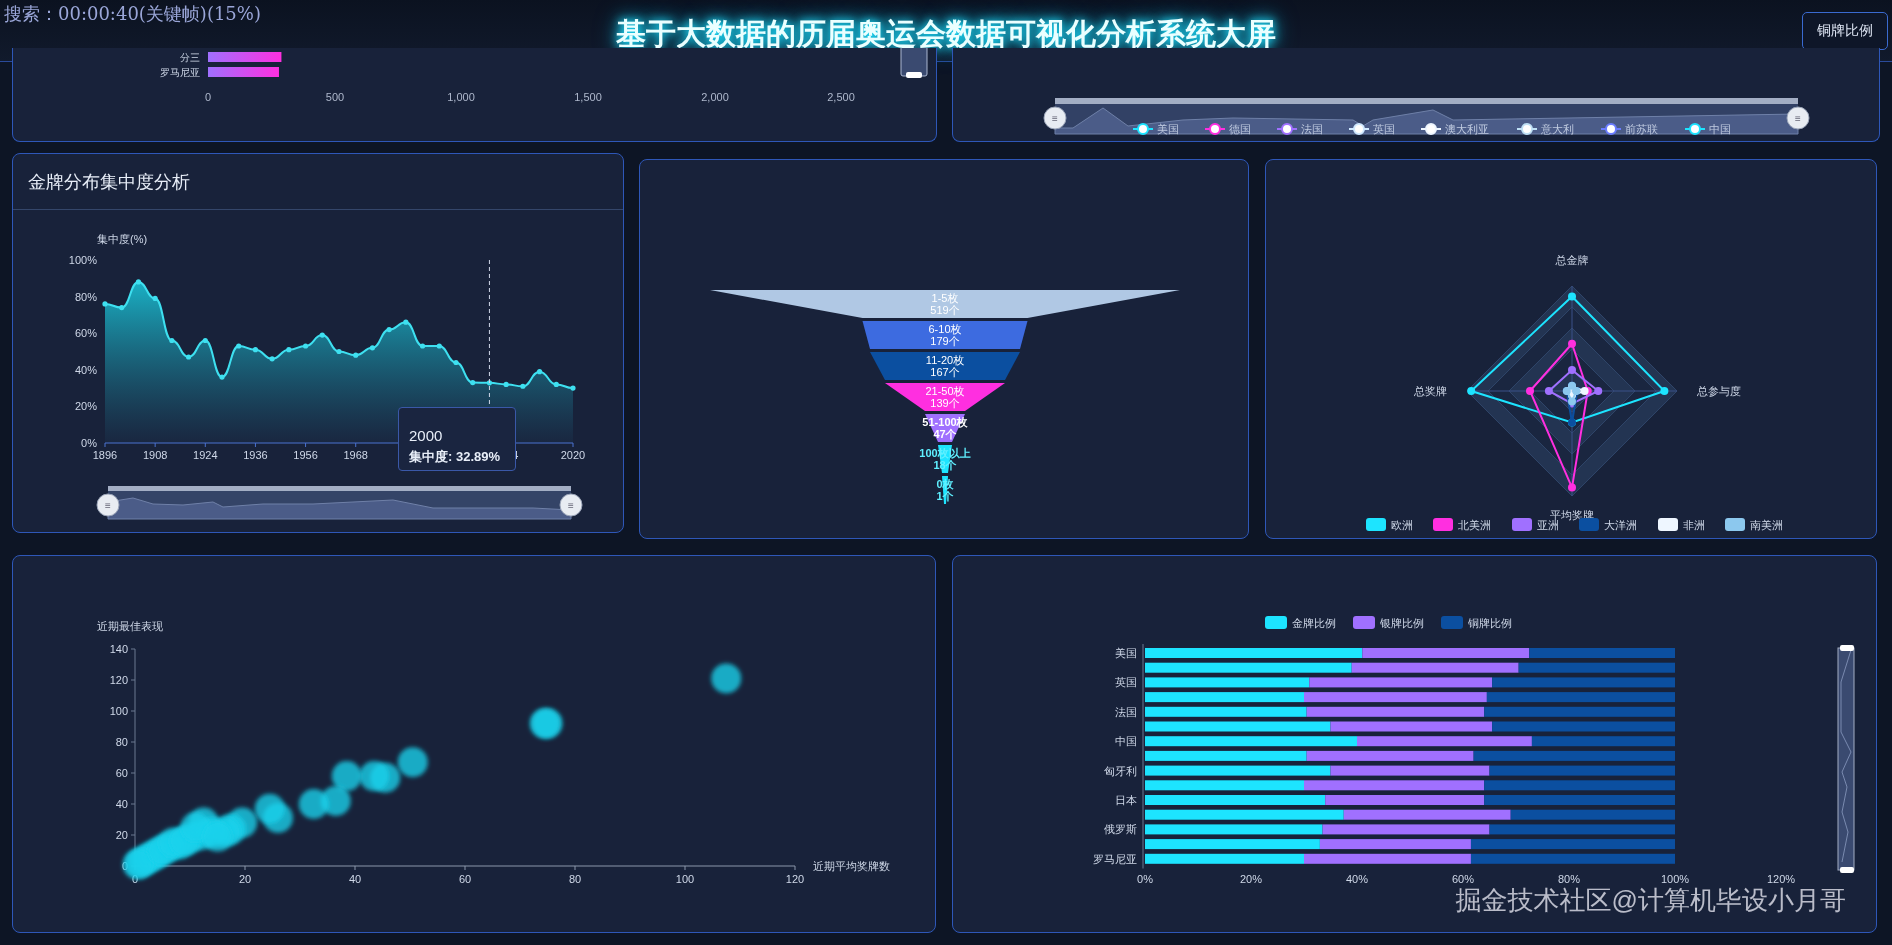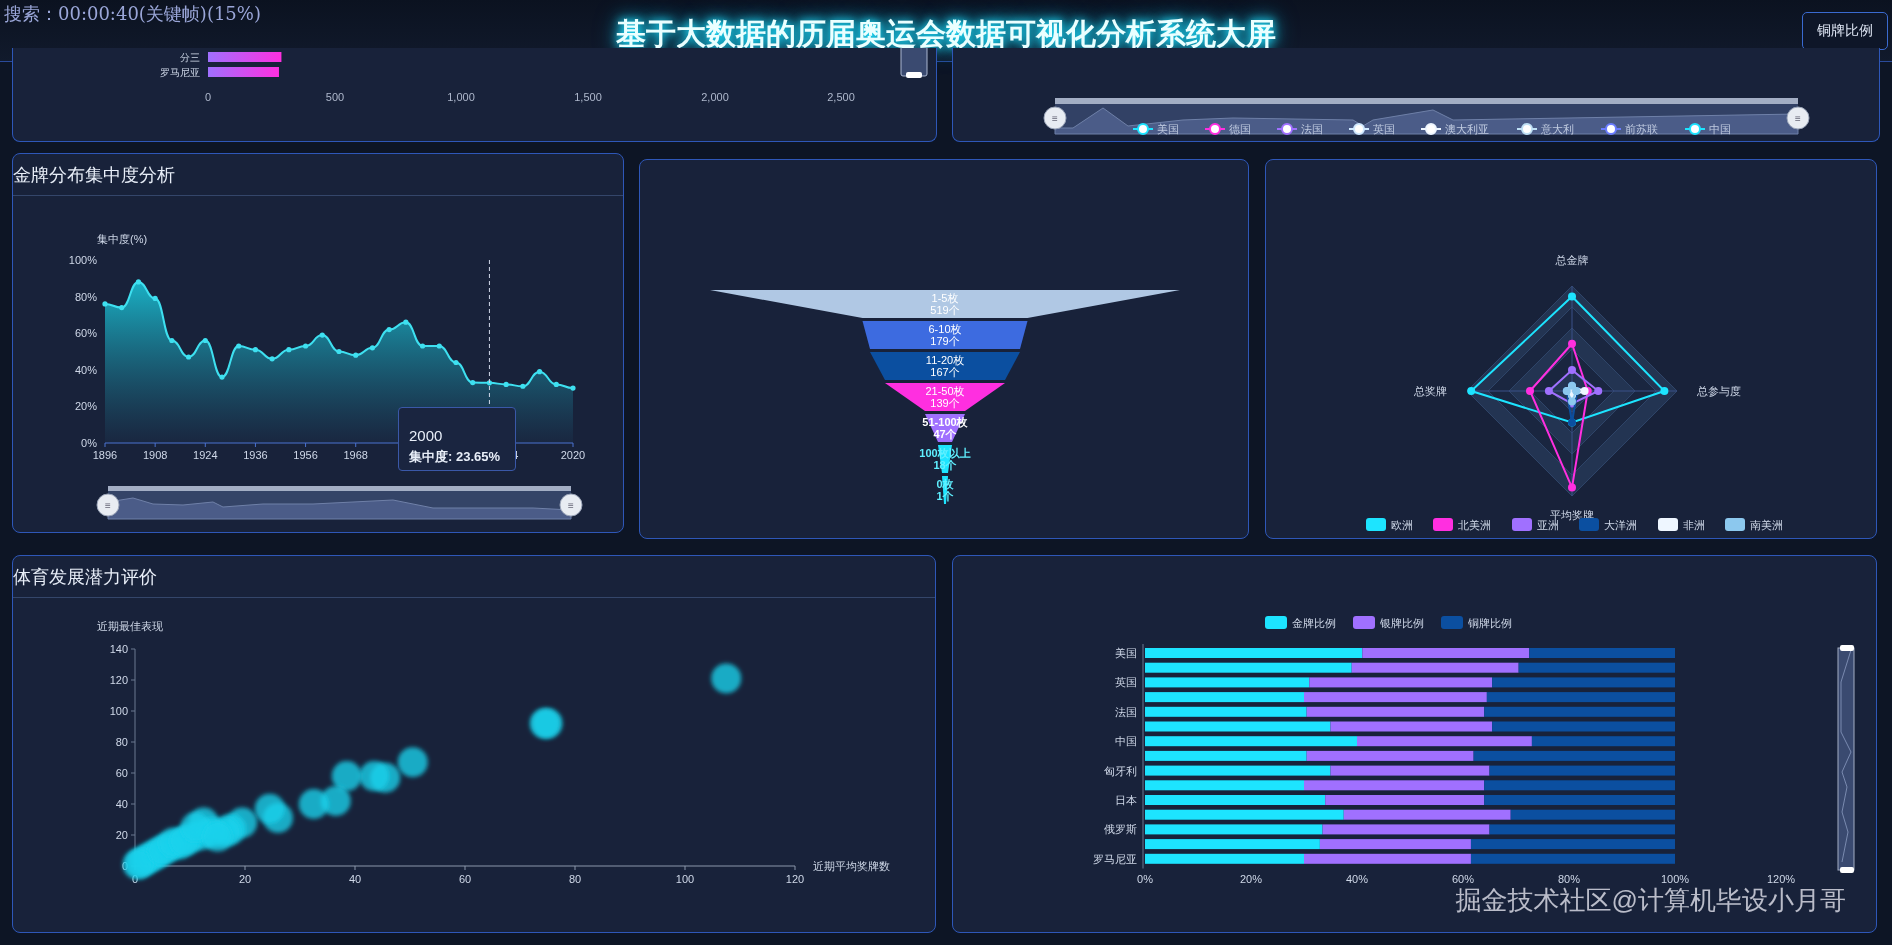--- a/index.html
+++ b/index.html
@@ -2,21 +2,21 @@
 <html><head>
 <meta charset="utf-8">
 <style>
 *{box-sizing:border-box;margin:0;padding:0}
 html,body{width:1892px;height:945px;overflow:hidden;background:#0d1525;font-family:"Liberation Sans","DejaVu Sans",sans-serif;color:#cfd8e8}
 .header{position:absolute;left:0;top:0;width:1892px;height:62px;background:linear-gradient(180deg,#0b1220,#111a2c);border-bottom:1px solid #2a4a9a}
 .header .search{position:absolute;left:4px;top:2px;font-family:"DejaVu Serif",serif;font-size:18px;color:#9aa6d8}
 .header .title{position:absolute;left:0;right:0;top:14px;text-align:center;font-size:30px;font-weight:bold;color:#eaffff;text-shadow:0 0 8px #1ee2ff,0 0 16px #19b6d6,0 0 24px #0f7fa0}
 .header .home{position:absolute;right:4px;top:12px;width:86px;height:38px;border:1px solid #3a6ad0;border-radius:5px;background:#0e1628;color:#dfe6f4;font-size:14px;display:flex;align-items:center;justify-content:center;cursor:pointer}
 .panel{position:absolute;background:#18223a;border:1px solid #2e57b8;border-radius:8px;overflow:hidden}
-.panel .ph{height:42px;border-bottom:1px solid #34466a;display:flex;align-items:center;font-size:18px;color:#e8eef8}
+.panel .ph{height:56px;border-bottom:1px solid #34466a;display:flex;align-items:center;padding-left:15px;font-size:18px;color:#e8eef8}
 .pc{position:absolute;left:0;right:0;bottom:0}
 svg text{font-family:"Liberation Sans","DejaVu Sans",sans-serif}
 .wm{position:absolute;right:20px;bottom:4px;font-size:34px;color:rgba(220,225,235,.55);letter-spacing:1px;pointer-events:none}
 .wm2{position:absolute;right:30px;bottom:14px;font-size:26px;color:rgba(240,240,250,.75);pointer-events:none}
 </style>
 </head>
 <body>
 
 <div class="header">
   <div class="search">搜索：00:00:40(关键帧)(15%)</div>
@@ -294,21 +294,20 @@
         <text x="417" y="313" font-size="11" fill="#cfd8e8">非洲</text>
       </g>
       <g>
         <rect x="459" y="302" width="20" height="13" rx="3" fill="#8cc8ee"></rect>
         <text x="484" y="313" font-size="11" fill="#cfd8e8">南美洲</text>
       </g>
     </svg>
 </div>
 
 <div class="panel" style="left:12px;top:555px;width:924px;height:378px">
-  <div class="ph">体育发展潜力评价</div>
   <svg class="pc" width="924" height="320" id="scsvg" style="top:56px">
       <defs>
         <filter id="gl" x="-50%" y="-50%" width="200%" height="200%">
           <feGaussianBlur stdDeviation="2"></feGaussianBlur>
         </filter>
       </defs>
       <text x="84" y="18" font-size="11" fill="#cfd8e8">近期最佳表现</text>
       <text x="800" y="258" font-size="11" fill="#cfd8e8">近期平均奖牌数</text>
       <line x1="122" y1="37" x2="122" y2="254" stroke="#6a7890"></line>
       <line x1="122" y1="254" x2="782" y2="254" stroke="#8a96aa"></line>
@@ -453,14 +452,14 @@
       <rect x="885" y="36" width="16" height="222" fill="#3a4a70" stroke="#a3aec4"></rect>
       <path d="M898,38 L888,70 L888,120 L898,140 L889,160 L894,175 L889,200 L895,220 L889,250" fill="none" stroke="#7a8ab0"></path>
       <rect x="887" y="33" width="14" height="6" rx="2" fill="#fff"></rect>
       <rect x="887" y="255" width="14" height="6" rx="2" fill="#fff"></rect>
     </svg>
   <div class="wm2">掘金技术社区@计算机毕设小月哥</div>
 </div>
 
 <div style="position:absolute;left:398px;top:407px;width:118px;height:64px;background:#1a2540;border:1px solid #3a58a8;border-radius:4px;padding:19px 10px;color:#e8eef8">
   <div style="font-size:15px">2000</div>
-  <div style="font-size:13px;font-weight:bold;margin-top:4px">集中度: 23.65%</div>
+  <div style="font-size:13px;font-weight:bold;margin-top:4px">集中度: 32.89%</div>
 </div>
 
 </body></html>

